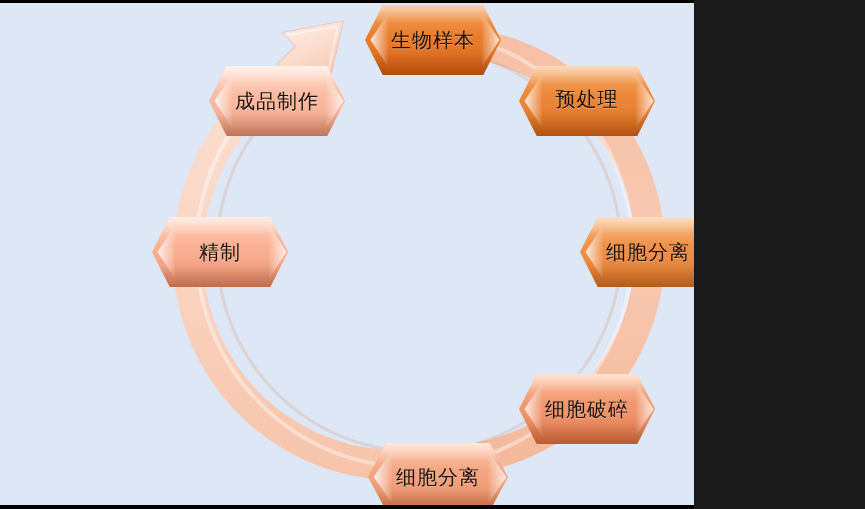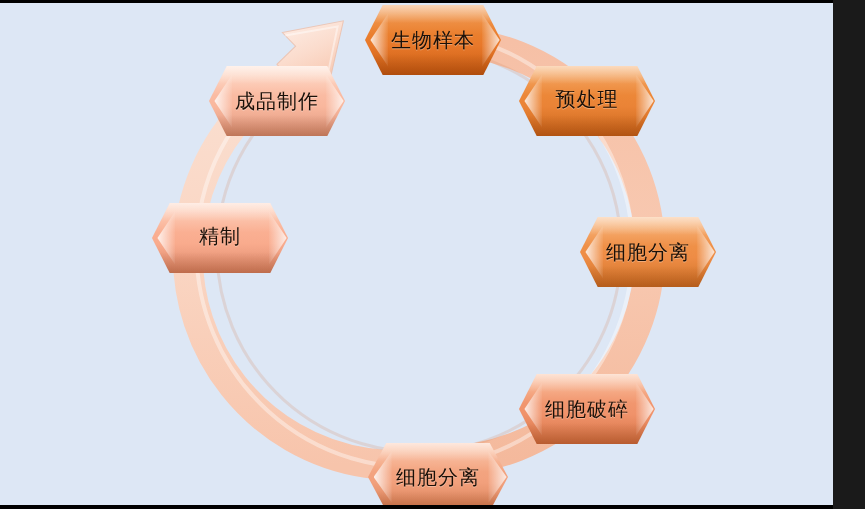--- a/index.html
+++ b/index.html
@@ -9,21 +9,21 @@
   body {
     width: 865px;
     height: 509px;
     background: #1a1a1a;
     font-family: "DejaVu Sans", sans-serif;
     overflow: hidden;
   }
 
   #canvas {
     position: relative;
-    width: 833px;
+    width: 694px;
     height: 509px;
     background: #dde7f5;
     box-sizing: border-box;
     border-top: 3px solid #000000;
     border-bottom: 4px solid #000000;
     overflow: hidden;
     padding-left: 44px;
   }
 
   #ring-layer {
@@ -188,23 +188,23 @@
               background:linear-gradient(to bottom, #fccdb4 0%, #f3a480 42%, #f2a07c 58%, #d68057 100%);
               filter: drop-shadow(2px 3px 2px rgba(90,50,20,0.32));">
     <span class="bevel-top"></span>
     <span class="bevel-bottom"></span>
     <span class="notch-left"></span>
     <span class="notch-right"></span>
     <span class="label">细胞分离</span>
   </div>
 
 
-  <div class="node" style="left:152px; top:200px; width:136px; height:70px;
+  <div class="node" style="left:152px; top:214px; width:136px; height:70px;
               background:linear-gradient(to bottom, #fed8c6 0%, #faaf92 42%, #f9ab8d 58%, #dd8a6d 100%);
-              filter: drop-shadow(2px 3px 2px rgba(90,50,20,0.30)); font-family: Liberation Mono, monospace;">
+              filter: drop-shadow(2px 3px 2px rgba(90,50,20,0.30));">
     <span class="bevel-top"></span>
     <span class="bevel-bottom"></span>
     <span class="notch-left"></span>
     <span class="notch-right"></span>
     <span class="label">精制</span>
   </div>
 
   <div class="node" style="left:209px; top:63px; width:136px; height:70px;
               background:linear-gradient(to bottom, #ffe2d3 0%, #fabba2 42%, #f9b79d 58%, #dd977e 100%);
               filter: drop-shadow(2px 3px 2px rgba(90,50,20,0.30));">

